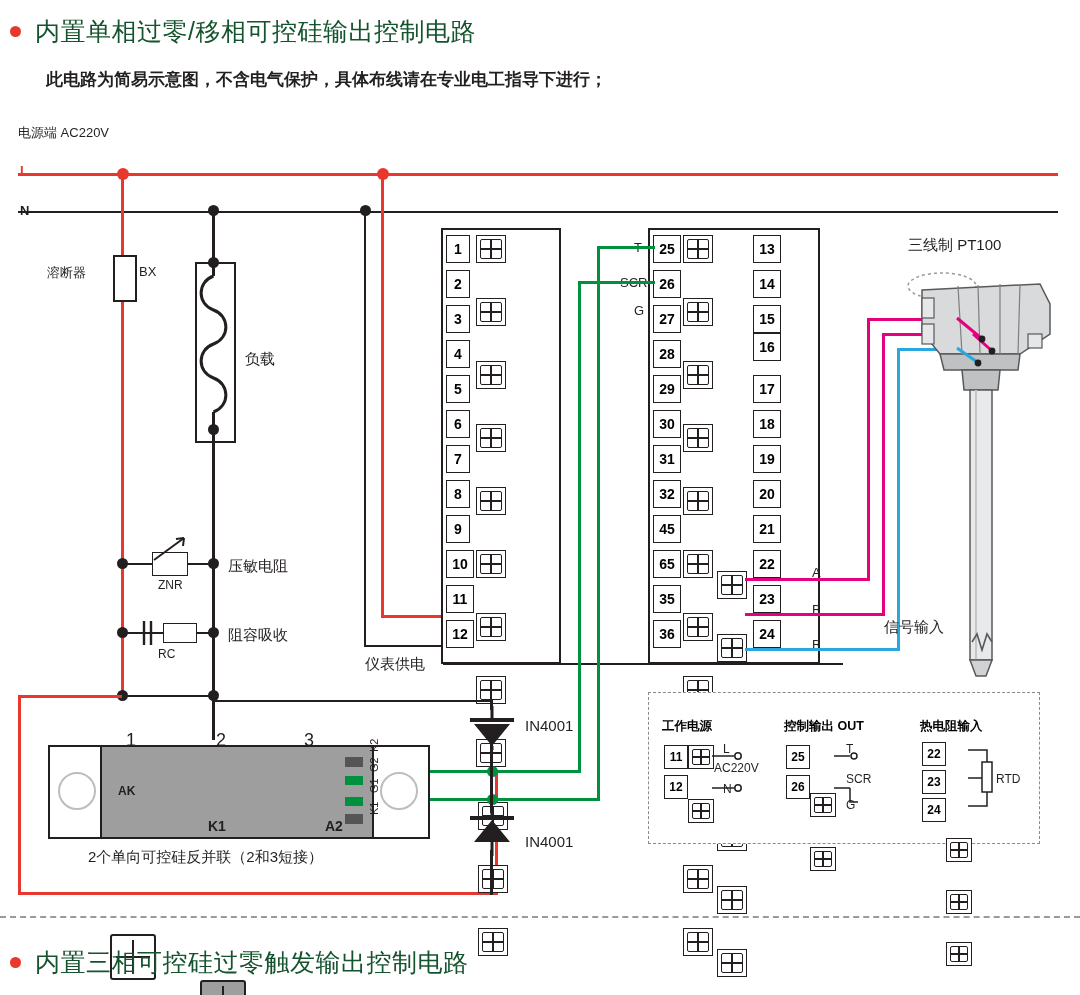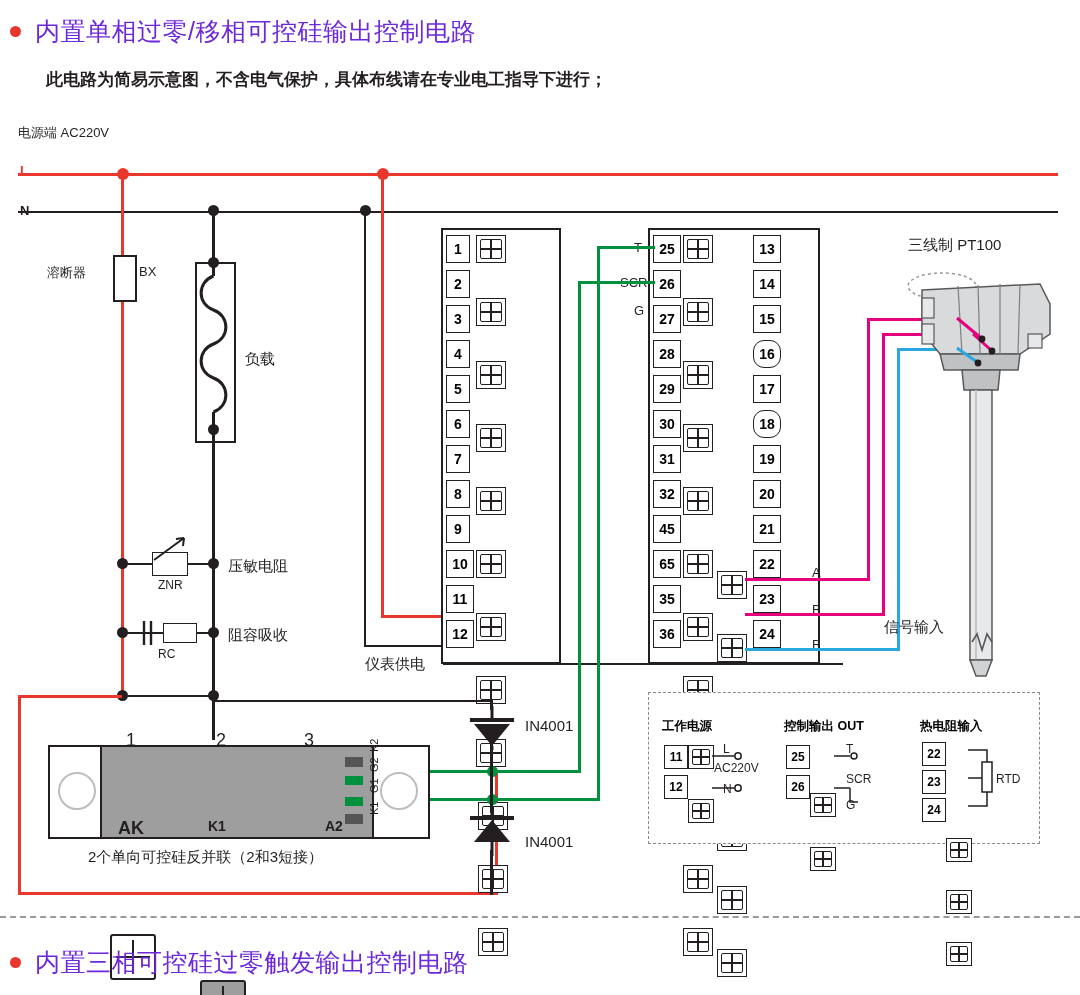--- a/index.html
+++ b/index.html
@@ -9,21 +9,21 @@
     font-family:"Liberation Sans","DejaVu Sans",sans-serif;
     color:#000;
     position:relative;
     overflow:hidden;
   }
   .abs{position:absolute;}
   
   .bullet{
     width:11px;height:11px;border-radius:50%;background:#e8372c;
   }
-  .h-title{font-size:25px;color:#6d28d9;letter-spacing:.5px;white-space:nowrap;}
+  .h-title{font-size:25px;color:#14532d;letter-spacing:.5px;white-space:nowrap;}
   .h-sub{font-size:17px;font-weight:bold;color:#231f20;white-space:nowrap;}
   .small-label{font-size:13px;color:#231f20;white-space:nowrap;}
   .tiny-label{font-size:11px;color:#231f20;white-space:nowrap;}
   .mid-label{font-size:15px;color:#231f20;white-space:nowrap;}
   .bold-lbl{font-weight:bold;}
   
   .wire-red{background:#e8372c;}
   .wire-black{background:#231f20;}
   .wire-green{background:#00913f;}
   .wire-blue{background:#29a8e0;}
@@ -281,23 +281,23 @@
     <div class="screw abs" style="left:64px;top:177px;width:28px;height:26px;">
         <span class="ring"></span>
       </div>
     <div class="screw abs" style="left:64px;top:212px;width:28px;height:26px;">
         <span class="ring"></span>
       </div>
 
     <div class="term-num abs" style="left:100px;top:2px;width:26px;height:26px;">13</div>
     <div class="term-num abs" style="left:100px;top:37px;width:26px;height:26px;">14</div>
     <div class="term-num abs" style="left:100px;top:72px;width:26px;height:26px;">15</div>
-    <div class="term-num abs" style="left:100px;top:107px;width:26px;height:26px;border-radius:11px;">16</div>
+    <div class="term-num abs" style="left:100px;top:100px;width:26px;height:26px;">16</div>
     <div class="term-num abs" style="left:100px;top:142px;width:26px;height:26px;">17</div>
-    <div class="term-num abs" style="left:100px;top:177px;width:26px;height:26px;border-radius:11px;">18</div>
+    <div class="term-num abs" style="left:100px;top:177px;width:26px;height:26px;">18</div>
     <div class="term-num abs" style="left:100px;top:212px;width:26px;height:26px;">19</div>
     <div class="term-num abs" style="left:100px;top:247px;width:26px;height:26px;">20</div>
     <div class="term-num abs" style="left:100px;top:282px;width:26px;height:26px;">21</div>
     <div class="term-num abs" style="left:100px;top:317px;width:26px;height:26px;">22</div>
     <div class="term-num abs" style="left:100px;top:352px;width:26px;height:26px;">23</div>
     <div class="term-num abs" style="left:100px;top:387px;width:26px;height:26px;">24</div>
   </div>
 </div>
 
 <div class="abs tiny-label" style="left:634px;top:240px;font-size:13px;">T</div>
@@ -445,21 +445,21 @@
 <div class="abs circle-hole" style="left:58px;top:772px;width:34px;height:34px;"></div>
 <div class="abs circle-hole" style="left:380px;top:772px;width:34px;height:34px;"></div>
 
 <div class="abs big-screw" style="left:110px;top:766px;width:42px;height:42px;"></div>
 <div class="abs big-screw grey" style="left:200px;top:766px;width:42px;height:42px;"></div>
 
 <div class="abs mid-label" style="left:126px;top:730px;font-size:18px;">1</div>
 <div class="abs mid-label" style="left:216px;top:730px;font-size:18px;">2</div>
 <div class="abs mid-label" style="left:304px;top:730px;font-size:18px;">3</div>
 
-<div class="abs small-label bold-lbl" style="left:118px;top:818px;font-size:18px;">AK</div>
+<div class="abs small-label bold-lbl" style="left:118px;top:784px;font-size:12px;">AK</div>
 <div class="abs small-label bold-lbl" style="left:208px;top:818px;font-size:14px;">K1</div>
 <div class="abs small-label bold-lbl" style="left:296px;top:818px;font-size:14px;margin-left:29px;">A2</div>
 
 <div class="abs darkpad" style="left:345px;top:757px;width:18px;height:10px;"></div>
 <div class="abs led" style="left:345px;top:776px;width:18px;height:9px;"></div>
 <div class="abs led" style="left:345px;top:797px;width:18px;height:9px;"></div>
 <div class="abs darkpad" style="left:345px;top:814px;width:18px;height:10px;"></div>
 <div class="abs tiny-label" style="left:368px;top:752px;font-size:11px;transform:rotate(-90deg);transform-origin:left top;">K2</div>
 <div class="abs tiny-label" style="left:368px;top:772px;font-size:11px;transform:rotate(-90deg);transform-origin:left top;">G2</div>
 <div class="abs tiny-label" style="left:368px;top:793px;font-size:11px;transform:rotate(-90deg);transform-origin:left top;">G1</div>

